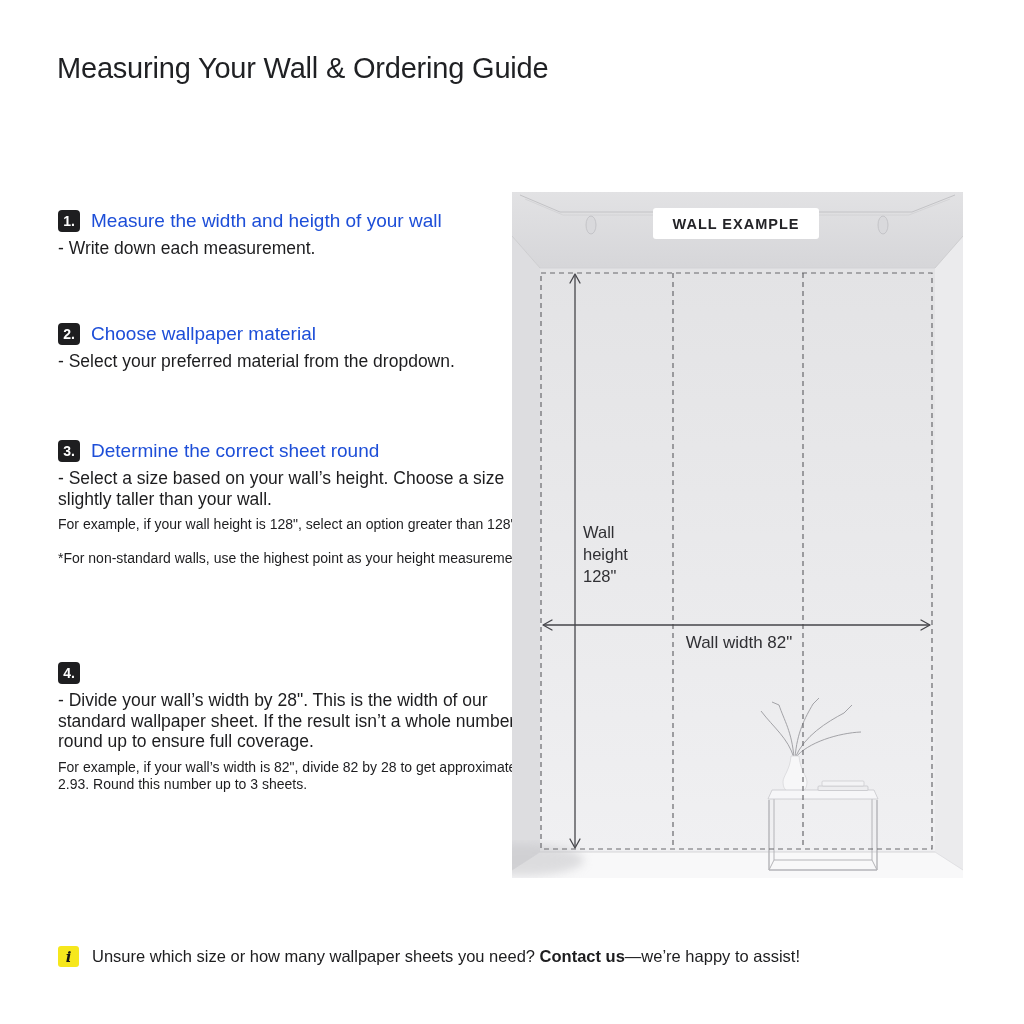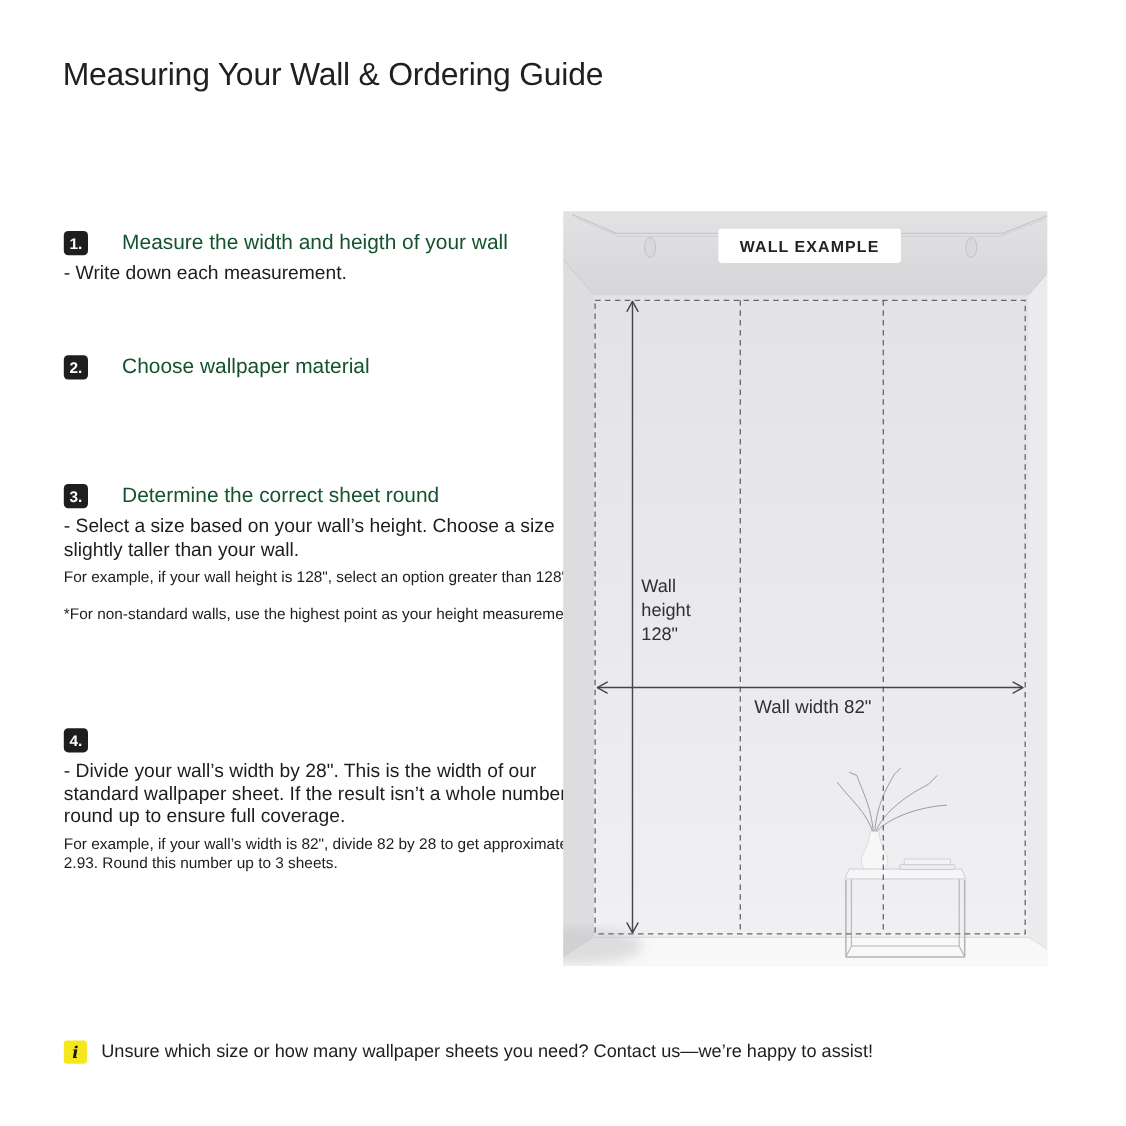--- a/index.html
+++ b/index.html
@@ -1,19 +1,19 @@
 <!DOCTYPE html>
 <html><head>
 <meta charset="utf-8">
 <style>
   * { margin: 0; padding: 0; box-sizing: border-box; }
   html, body { background: #ffffff; }
   .page {
     position: relative;
-    width: 952px;
+    width: 1024px;
     height: 1024px;
     background: #ffffff;
     font-family: "Liberation Sans", "DejaVu Sans", sans-serif;
     color: #202124;
     overflow: hidden;
   }
   .title {
     position: absolute;
     left: 57px; top: 52px;
     font-size: 29px;
@@ -48,22 +48,21 @@
     color: #ffffff;
     font-size: 14px;
     font-weight: 700;
     display: flex;
     align-items: center;
     justify-content: center;
   }
   .step-title {
     font-size: 19px;
     font-weight: 500;
-    color: #14532d;
-    margin-left: 20px;
+    color: #1d4ed8;
   }
   .step-body {
     margin-top: 6px;
     font-size: 17.5px;
     font-weight: 400;
     line-height: 20.5px;
     color: #1d1d1f;
   }
   .step-note {
     margin-top: 7px;
@@ -113,21 +112,21 @@
     font-size: 15px;
     display: flex;
     align-items: center;
     justify-content: center;
   }
   .footer-text {
     font-size: 16.5px;
     line-height: 25px;
     color: #1d1d1f;
   }
-  .footer-text .contact { font-weight: 400; cursor: pointer; }
+  .footer-text .contact { font-weight: 700; cursor: pointer; }
 </style>
 </head>
 <body>
 
 <div class="page">
 
   <h1 class="title">Measuring Your Wall &amp; Ordering Guide</h1>
 
 
   <section class="step" id="step-1">
@@ -136,20 +135,21 @@
       <span class="step-title">Measure the width and heigth of your wall</span>
     </div>
     <p class="step-body">- Write down each measurement.</p>
   </section>
 
   <section class="step" id="step-2">
     <div class="step-head">
       <span class="step-badge">2.</span>
       <span class="step-title">Choose wallpaper material</span>
     </div>
+    <p class="step-body">- Select your preferred material from the dropdown.</p>
   </section>
 
   <section class="step" id="step-3">
     <div class="step-head">
       <span class="step-badge">3.</span>
       <span class="step-title">Determine the correct sheet round</span>
     </div>
     <p class="step-body">- Select a size based on your wall’s height. Choose a size slightly taller than your wall.</p>
     <p class="step-note">For example, if your wall height is 128", select an option greater than 128".</p>
     <p class="step-note">*For non-standard walls, use the highest point as your height measurement.</p>

